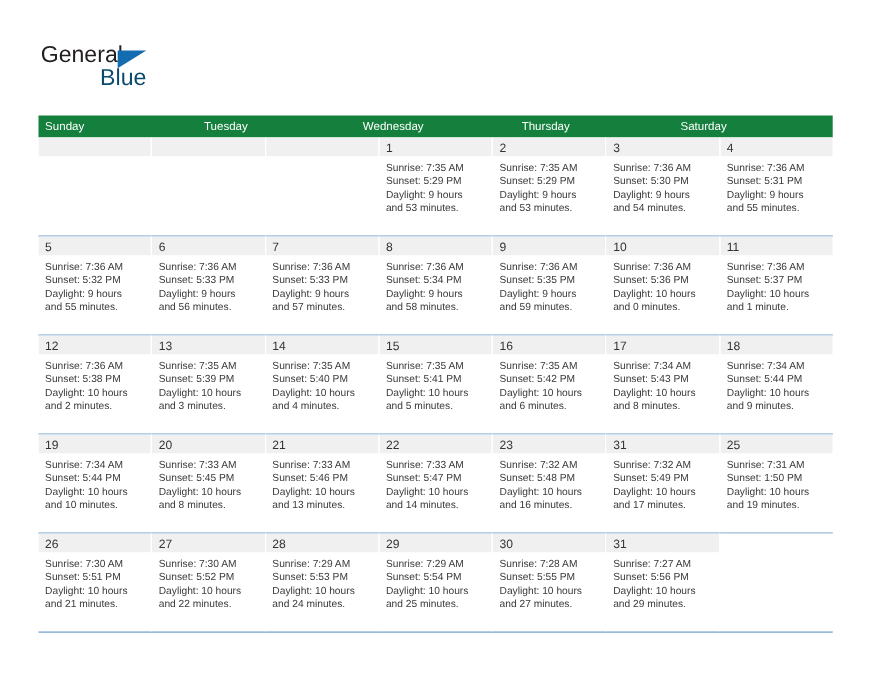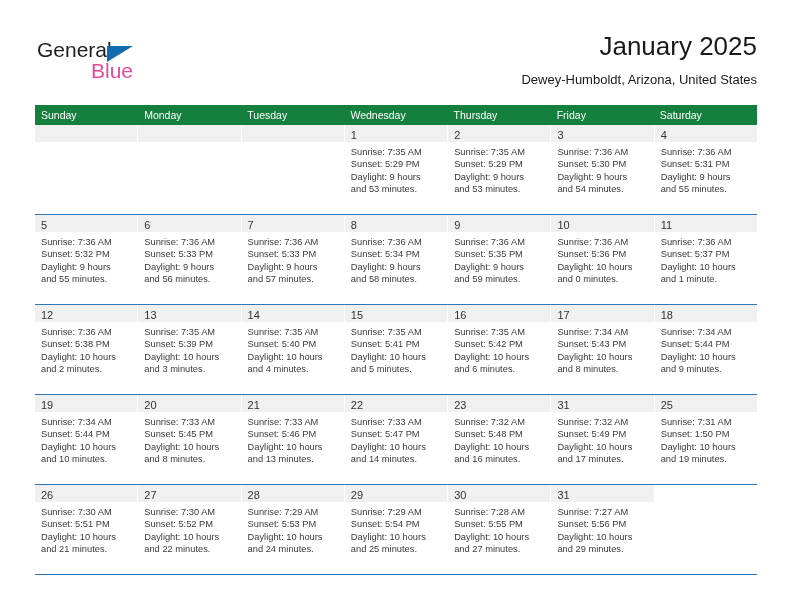--- a/index.html
+++ b/index.html
@@ -51,21 +51,21 @@
     width: 0;
     height: 0;
     border-left: 26px solid #136bb0;
     border-bottom: 16px solid transparent;
   }
   .logo-blue {
     position: absolute;
     left: 56px;
     top: 21px;
     font-size: 21px;
-    color: #ec4899;
+    color: #0c4a6e;
     line-height: 24px;
     font-family: "Liberation Sans", sans-serif;
   }
 
   .title-block {
     position: absolute;
     right: 0;
     top: 0;
     text-align: right;
   }
@@ -152,35 +152,29 @@
 <div class="page">
 
   <div class="topbar">
 
     <div class="logo">
       <span class="logo-general">General</span>
       <span class="logo-triangle"></span>
       <span class="logo-blue">Blue</span>
     </div>
 
-    <div class="title-block">
-      <h1 class="cal-title">January 2025</h1>
-      <div class="cal-subtitle">Dewey-Humboldt, Arizona, United States</div>
-    </div>
 
   </div>
 
   <div class="calendar">
     <div class="weekhead">
         <div>Sunday</div>
-        <div>Monday</div>
         <div>Tuesday</div>
         <div>Wednesday</div>
         <div>Thursday</div>
-        <div>Friday</div>
         <div>Saturday</div>
       </div>
     <div id="weeks-container">
         <div class="week">
           <div class="cell empty">
             <div class="daynum-band"><span class="daynum"></span></div>
           </div>
           <div class="cell empty">
             <div class="daynum-band"><span class="daynum"></span></div>
           </div>

